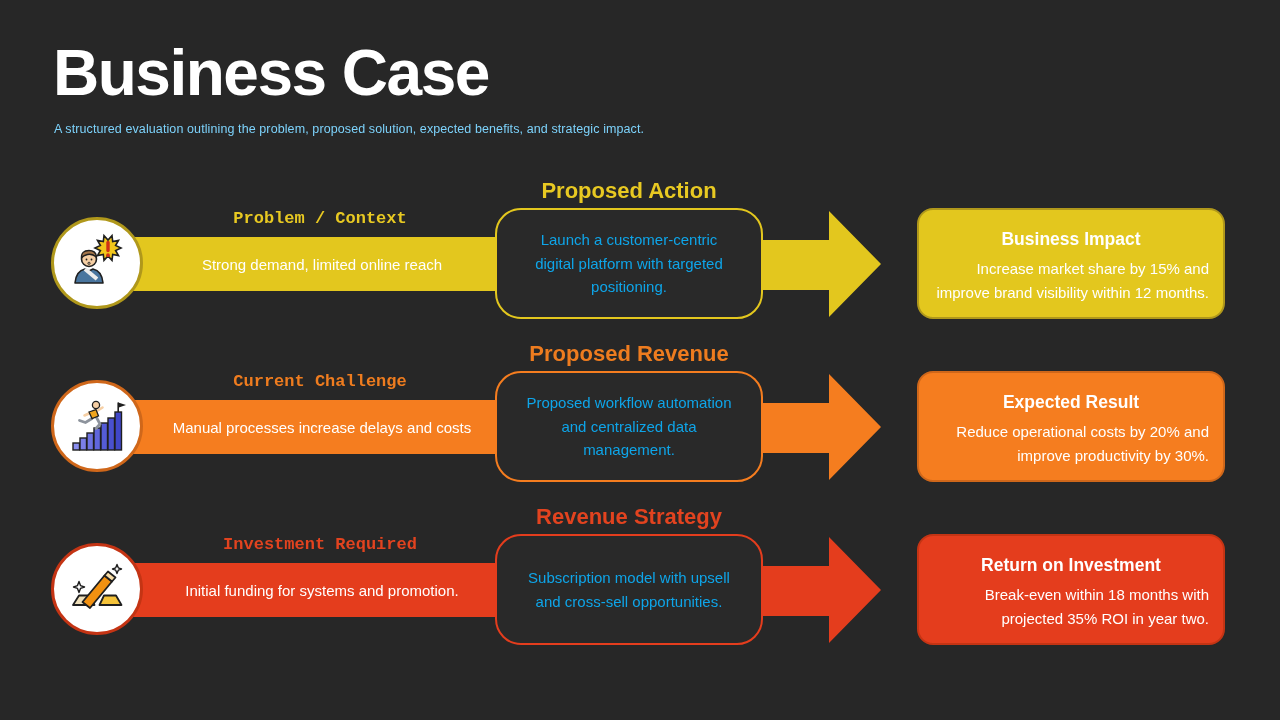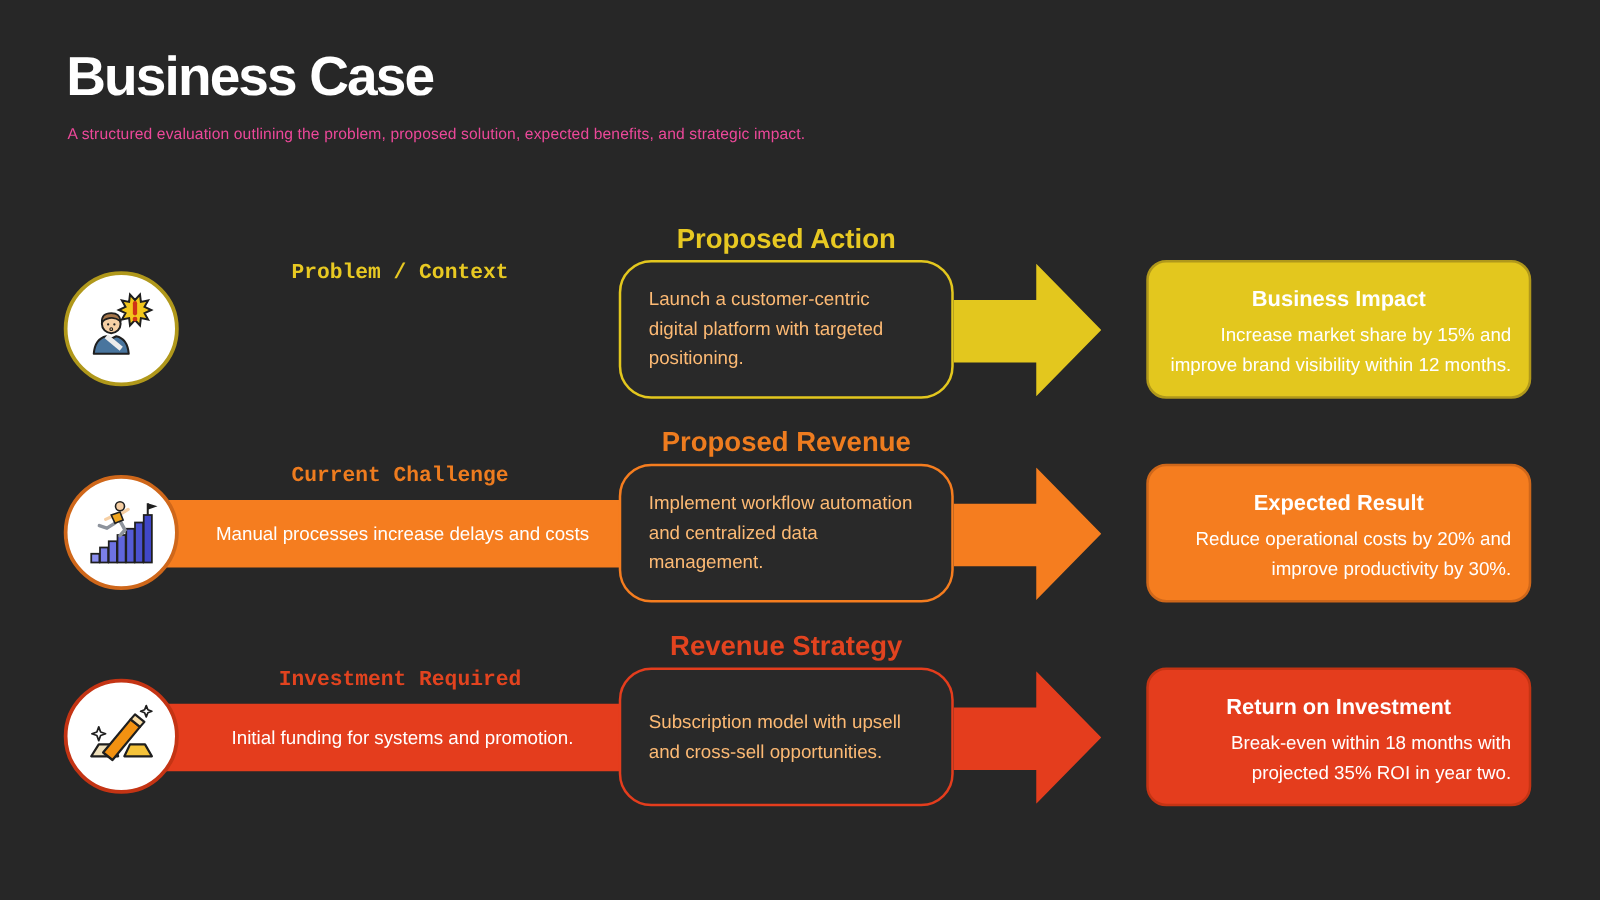--- a/index.html
+++ b/index.html
@@ -1,57 +1,60 @@
 <!DOCTYPE html>
 <html><head>
 <meta charset="utf-8">
 <style>
   html,body{margin:0;padding:0;background:#272727;}
   .stage{position:relative;width:1280px;height:720px;background:#272727;overflow:hidden;
          font-family:"Liberation Sans",sans-serif;}
   
   .hdr{position:absolute;left:53px;top:38px;width:900px;}
-  .hdr h1{margin:0;color:#fff;font-size:44px;line-height:1.1;font-weight:700;letter-spacing:-1.5px;}
-  .hdr p{margin:14px 0 0 1px;color:#ec4899;font-size:12.5px;font-weight:400;letter-spacing:.1px;}
+  .hdr h1{margin:0;color:#fff;font-size:64px;line-height:1.1;font-weight:700;letter-spacing:-1.5px;}
+  .hdr p{margin:14px 0 0 1px;color:#7dd3fc;font-size:12.5px;font-weight:400;letter-spacing:.1px;}
   
   .row{position:absolute;left:0;width:1280px;height:111px;}
   .row-0{top:208px;} .row-1{top:371px;} .row-2{top:534px;}
   .band{position:absolute;left:97px;top:29px;width:400px;height:54px;background:var(--accent);
         display:flex;align-items:center;justify-content:center;box-sizing:border-box;
         padding-left:50px;z-index:1;}
   .band span{color:#fff;font-size:15px;}
   .left-title{position:absolute;left:142px;top:1px;width:356px;text-align:center;
         color:var(--label);font-size:17px;font-weight:600;z-index:2;font-family:Liberation Mono, monospace;}
   .circle{position:absolute;left:51px;top:9px;width:86px;height:86px;border-radius:50%;
         background:#fff;border:3px solid var(--accent-dark);display:flex;align-items:center;
         justify-content:center;z-index:3;}
   .center-title{position:absolute;left:495px;top:-30px;width:268px;text-align:center;
         color:var(--label);font-size:22px;font-weight:600;}
   .center-box{position:absolute;left:495px;top:0;width:268px;height:111px;box-sizing:border-box;
         background:#292929;border:2px solid var(--accent);border-radius:26px;z-index:2;
         display:flex;align-items:center;justify-content:center;padding:0 22px;}
-  .center-box p{margin:0;color:#fdba74;font-size:15px;line-height:1.56;text-align:left;}
+  .center-box p{margin:0;color:#0ea5e9;font-size:15px;line-height:1.56;text-align:center;}
   .arrow{position:absolute;left:763px;top:3px;z-index:1;}
   .right-box{position:absolute;left:917px;top:0;width:308px;height:111px;box-sizing:border-box;
         background:var(--accent);border:2px solid var(--accent-dark);border-radius:16px;
         text-align:center;color:#fff;padding:19px 14px 12px;}
   .right-box h3{margin:0 0 7px;font-size:17.5px;font-weight:700;}
   .right-box p{margin:0;font-size:15px;line-height:1.6;text-align:right;}
 </style>
 </head>
 <body>
 
 <div class="stage">
 
   <div class="hdr">
     <h1>Business Case</h1>
     <p>A structured evaluation outlining the problem, proposed solution, expected benefits, and strategic impact.</p>
   </div>
 
   <section class="row row-0" style="--accent: #e3c71e; --accent-dark: #b0981b; --label: #e8c922;">
+    <div class="band">
+      <span>Strong demand, limited online reach</span>
+    </div>
     <div class="left-title">Problem / Context</div>
     <div class="circle">
       <svg width="64" height="64" viewBox="0 0 64 64">
         <polygon fill="#f2c71c" stroke="#1f1f1f" stroke-width="1.6" points="56,17 50.6,19.5 53.5,24.6 47.7,23.5 47,29.4 43,25 39,29.4 38.3,23.5 32.5,24.6 35.4,19.5 30,17 35.4,14.5 32.5,9.4 38.3,10.5 39,4.6 43,9 47,4.6 47.7,10.5 53.5,9.4 50.6,14.5"></polygon>
         <line x1="43" y1="11.5" x2="43" y2="19.6" stroke="#cf3217" stroke-width="3.4" stroke-linecap="round"></line>
         <circle cx="43" cy="24.2" r="1.9" fill="#cf3217"></circle>
         <path d="M10 52 Q11 40 20 38 L24 40 L28 38 Q37 40 38 52 Z" fill="#49759e" stroke="#1f1f1f" stroke-width="1.6" stroke-linejoin="round"></path>
         <path d="M20 38 L32 48" stroke="#ececec" stroke-width="4"></path>
         <circle cx="24" cy="28" r="7.5" fill="#f6cfa4" stroke="#1f1f1f" stroke-width="1.6"></circle>
         <path d="M16.5 27 Q16 19.5 24 19.5 Q31 19.5 31.5 26 Q27 22.5 22.5 23.5 Q18 24.5 16.5 27 Z" fill="#a5764a" stroke="#1f1f1f" stroke-width="1.4" stroke-linejoin="round"></path>
@@ -94,21 +97,21 @@
         <path d="M25 19 L19.5 21.5" stroke="#f6cfa4" stroke-width="2.6" stroke-linecap="round" fill="none"></path>
         <path d="M32 17 L37.5 13.5" stroke="#f6cfa4" stroke-width="2.6" stroke-linecap="round" fill="none"></path>
         <path d="M27 24.5 L20.5 28.5 L14.5 26.5" stroke="#8d939c" stroke-width="2.8" stroke-linecap="round" fill="none"></path>
         <path d="M31.5 23.5 L35 30 L31 34.5" stroke="#8d939c" stroke-width="2.8" stroke-linecap="round" fill="none"></path>
         <polygon points="24,18 31,15.6 33.5,22 27,24.6" fill="#f0a51e" stroke="#1f1f1f" stroke-width="1.3"></polygon>
         <circle cx="31" cy="11" r="3.6" fill="#f6cfa4" stroke="#1f1f1f" stroke-width="1.3"></circle>
       </svg>
     </div>
     <div class="center-title">Proposed Revenue</div>
     <div class="center-box">
-      <p>Implement workflow automation and centralized data management.</p>
+      <p>Proposed workflow automation and centralized data management.</p>
     </div>
     <svg class="arrow" width="118" height="106" viewBox="0 0 118 106">
       <polygon points="0,29 66,29 66,0 118,53 66,106 66,79 0,79" fill="#f57d1f"></polygon>
     </svg>
     <div class="right-box">
       <h3>Expected Result</h3>
       <p>Reduce operational costs by 20% and improve productivity by 30%.</p>
     </div>
   </section>
 

